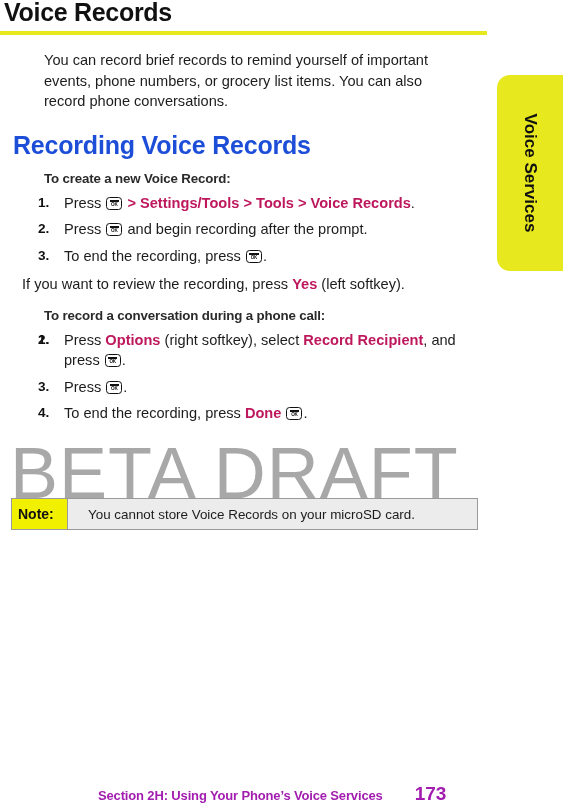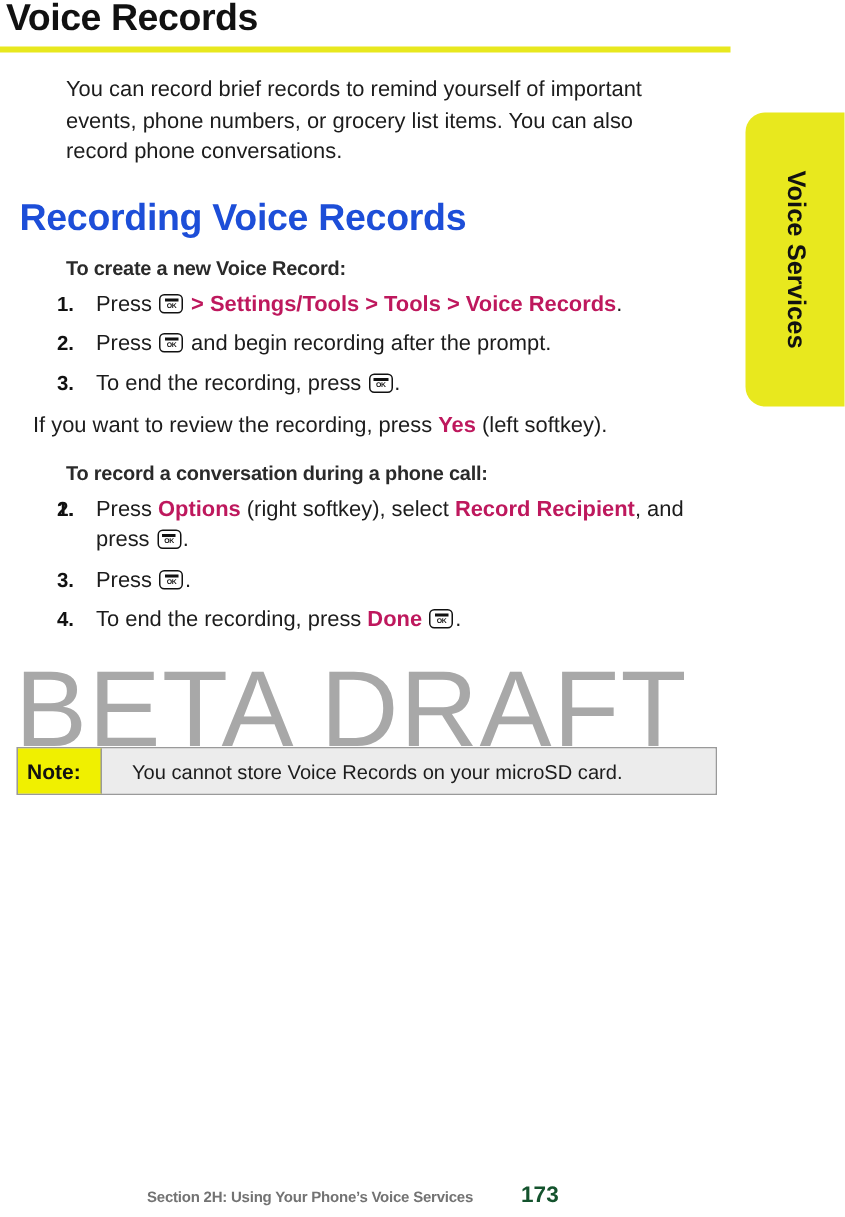--- a/index.html
+++ b/index.html
@@ -232,30 +232,30 @@
     position: absolute;
     left: 0;
     bottom: 6px;
     width: 519px;
     display: flex;
     align-items: baseline;
     z-index: 2;
   }
   .footer-section {
     margin-left: 98px;
-    font-size: 10px;
+    font-size: 13px;
     font-weight: bold;
     letter-spacing: -0.15px;
-    color: #737373;
+    color: #a21caf;
   }
   .footer-page {
     margin-left: 32px;
-    font-size: 15px;
-    font-weight: bold;
-    color: #14532d;
+    font-size: 19px;
+    font-weight: bold;
+    color: #a21caf;
     margin-top: 32px;
   }
 </style>
 </head>
 <body>
 
 <div class="watermark">BETA DRAFT</div>
 
 <div class="page-title">Voice Records</div>
 <div class="title-rule"></div>

